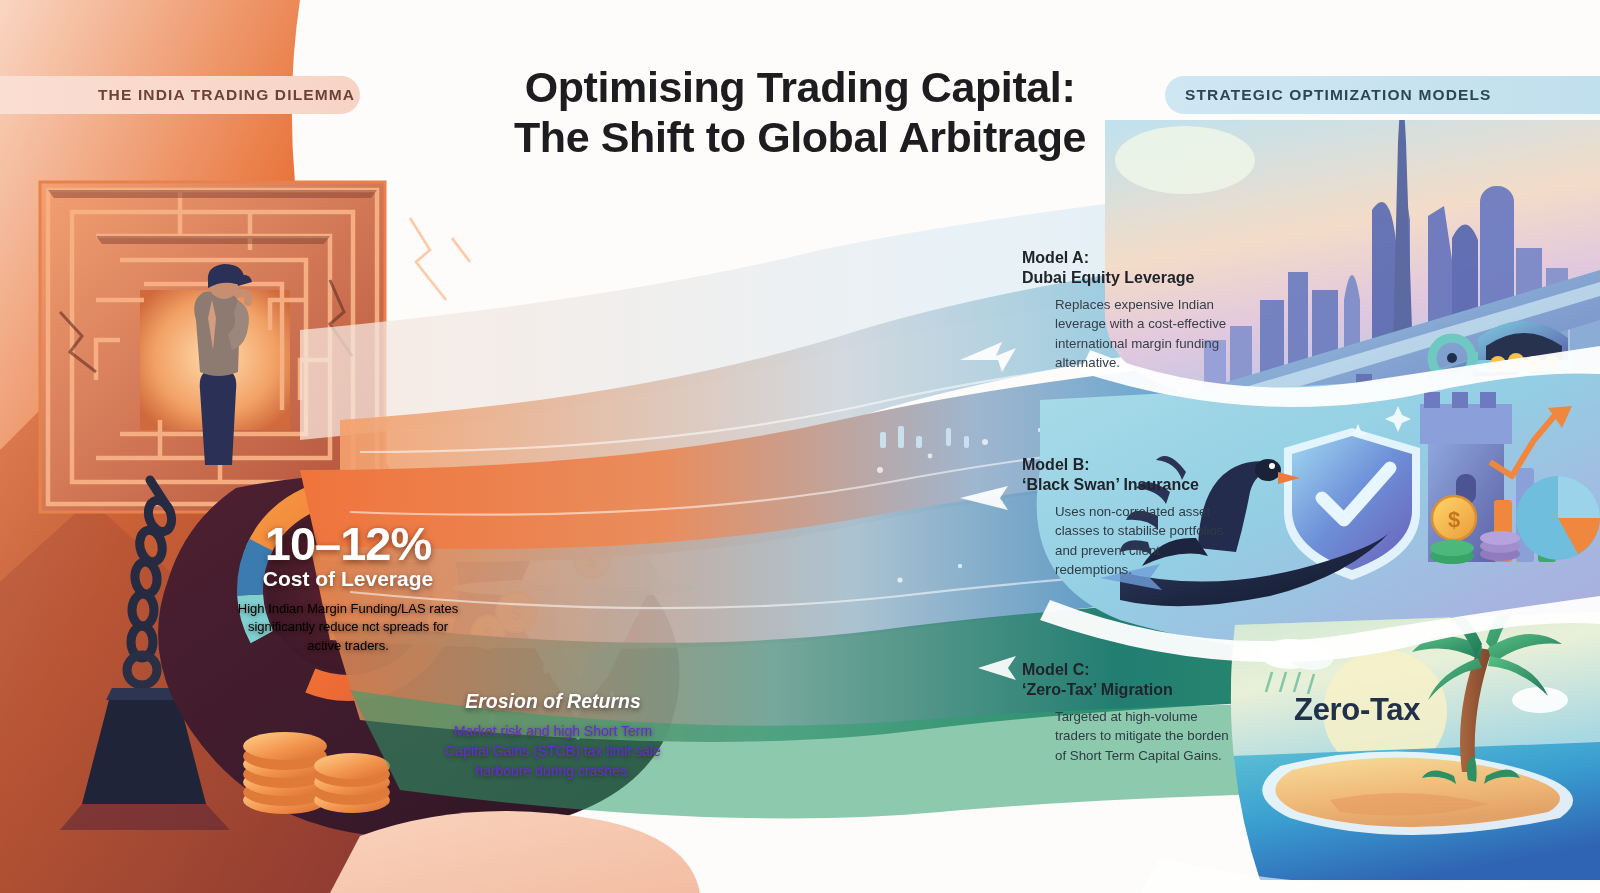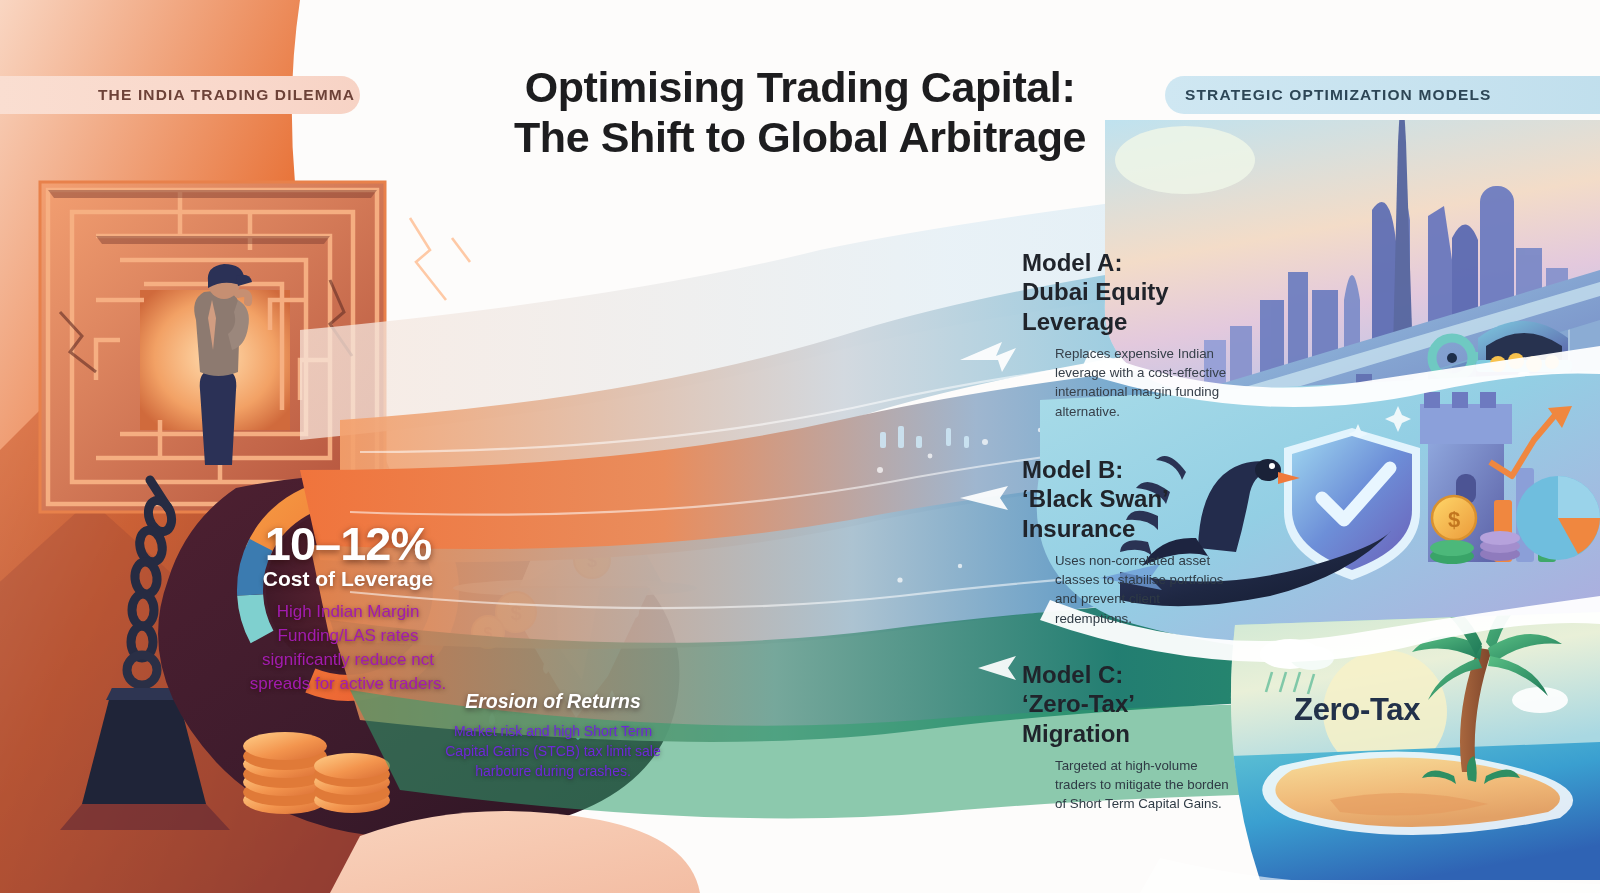--- a/index.html
+++ b/index.html
@@ -78,24 +78,24 @@
     font-size: 47px; font-weight: bold;
     letter-spacing: -1px;
     text-shadow: 0 2px 6px rgba(40,10,5,.55);
     line-height: 1;
   }
   #stat-leverage .sub {
     font-size: 21px; font-weight: bold;
     text-shadow: 0 2px 5px rgba(40,10,5,.5);
   }
   #stat-leverage .desc {
-    font-size: 17px;
+    font-size: 13px;
     line-height: 1.42;
     margin-top: 9px;
-    color: #a21caf;
+    color: #000000;
     text-shadow: 0 1px 4px rgba(40,10,5,.55);
   }
 
   
   #block-erosion {
     position: absolute;
     left: 440px; top: 690px;
     width: 226px;
     z-index: 45;
     text-align: center;
@@ -112,21 +112,21 @@
     text-shadow: 0 1px 4px rgba(30,8,20,.55);
   }
 
   
   .model {
     position: absolute;
     z-index: 45;
     width: 212px;
   }
   .model .mtitle {
-    font-size: 24px; font-weight: bold;
+    font-size: 16px; font-weight: bold;
     color: #20242b; line-height: 1.22;
   }
   .model .mdesc {
     font-size: 13.3px; line-height: 1.45;
     color: #37404a; margin-top: 8px; margin-left: 33px;
   }
   #model-a { left: 1022px; top: 248px; }
   #model-b { left: 1022px; top: 455px; }
   #model-c { left: 1022px; top: 660px; }
   #model-b .mdesc, #model-c .mdesc { color: #2f3b45; }

